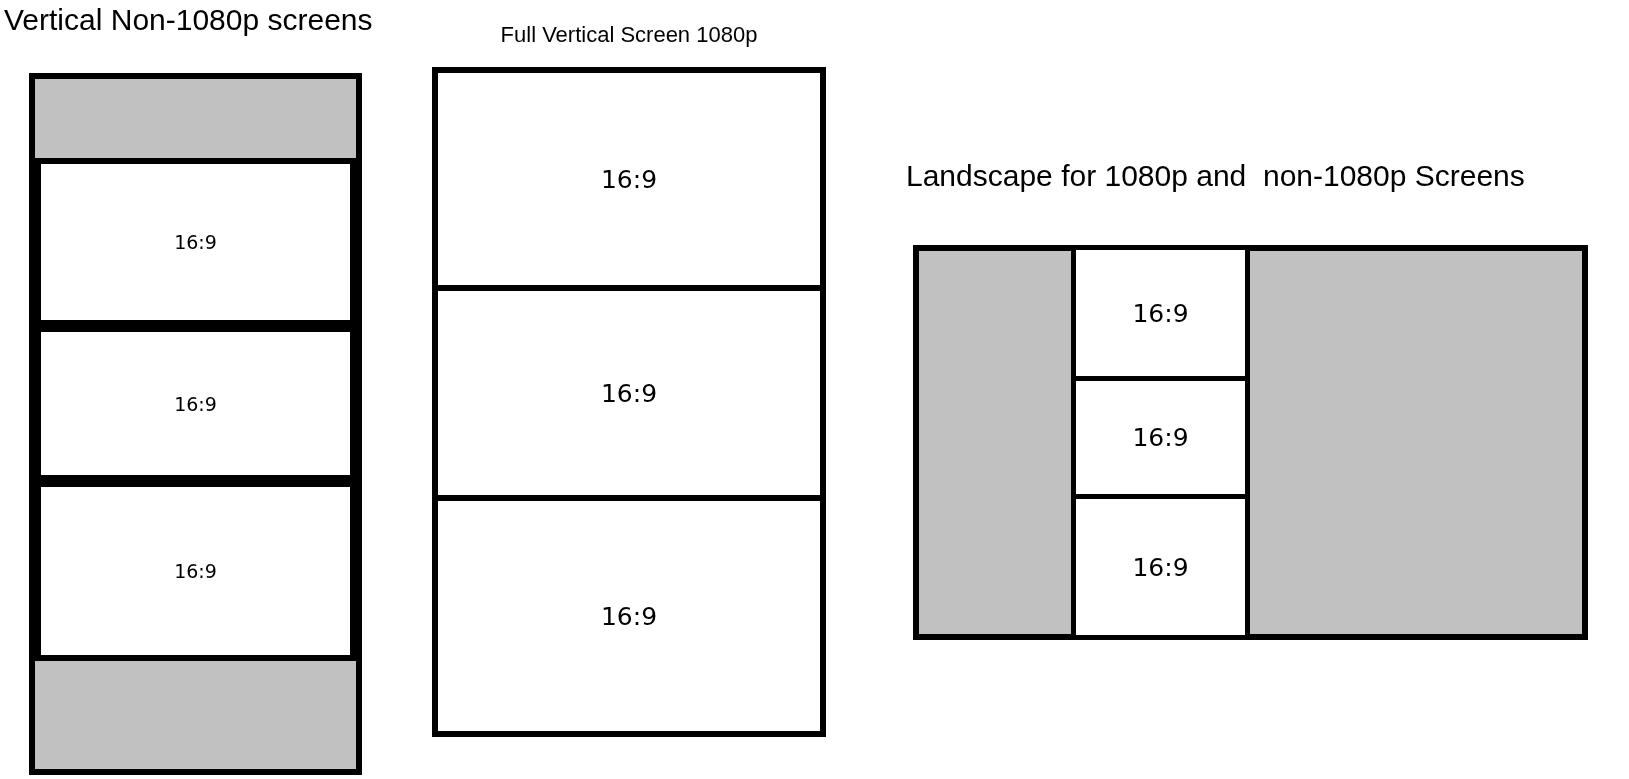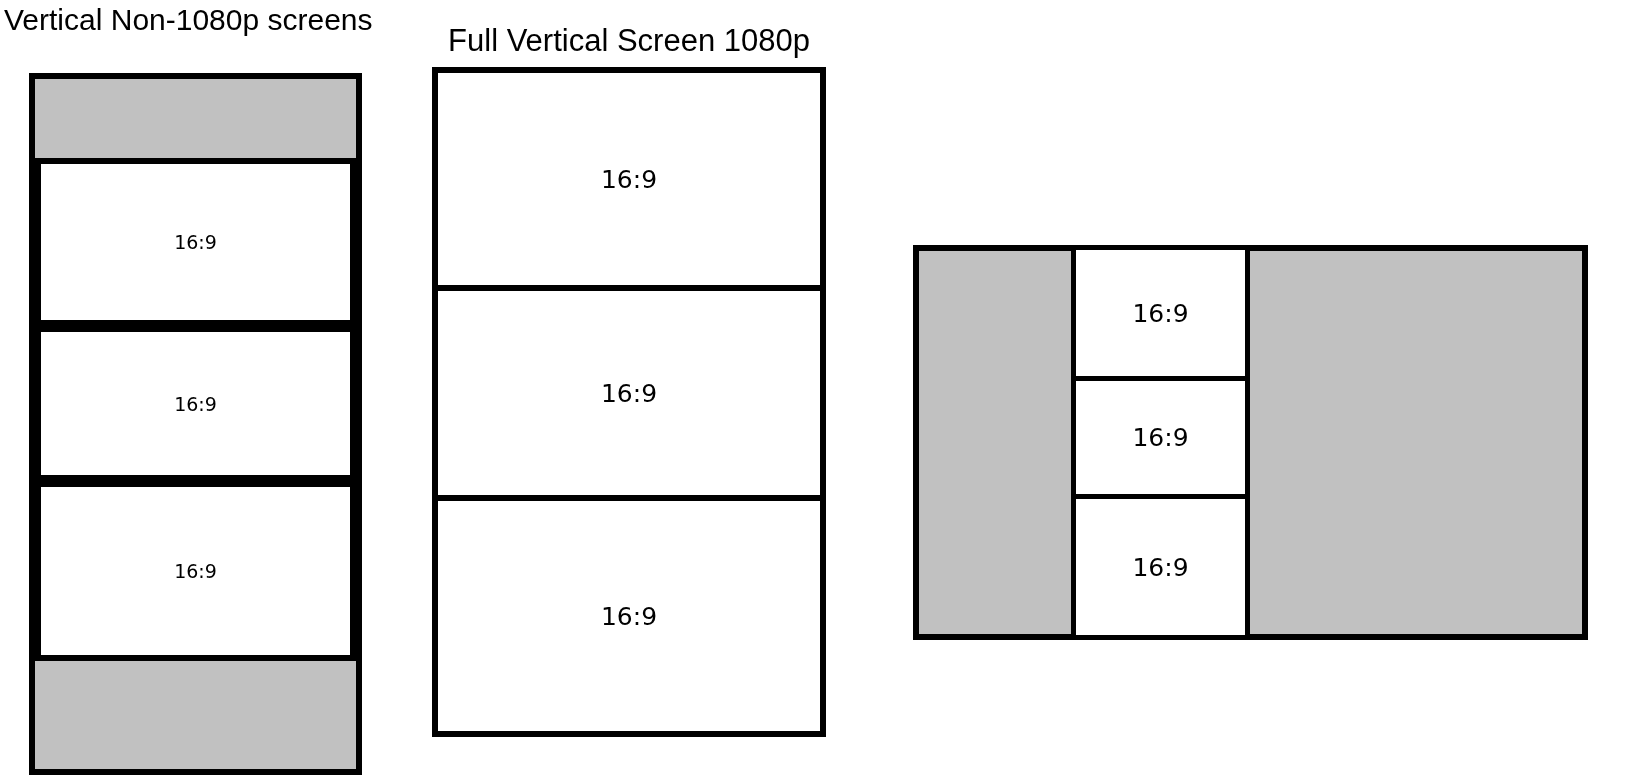--- a/index.html
+++ b/index.html
@@ -13,21 +13,21 @@
     font-family: "Liberation Sans", sans-serif;
     color: var(--ink, #000000);
   }
   .title {
     position: absolute;
     white-space: pre;
     line-height: 1.2;
     color: var(--ink, #000000);
   }
   .left-title  { left: 4px;   top: 2px;   font-size: 30px; }
-  .mid-title   { left: 432px; top: 22px;  width: 394px; text-align: center; font-size: 31px; }
+  .mid-title   { left: 432px; top: 22px;  width: 394px; text-align: center; font-size: 22px; }
   .right-title { left: 906px; top: 158px; font-size: 30px; }
 
   .frame {
     position: absolute;
     border: 6px solid var(--line, #000000);
     background: #ffffff;
   }
   .graybar { position: absolute; background: var(--gray, #c1c1c1); }
   .sbox {
     position: absolute;
@@ -95,20 +95,21 @@
   <div class="sbox mid-box1">
     <span class="lbl med">16:9</span>
   </div>
   <div class="sbox mid-box2">
     <span class="lbl med">16:9</span>
   </div>
   <div class="sbox mid-box3">
     <span class="lbl med">16:9</span>
   </div>
 
+  <div class="title right-title">Landscape for 1080p and  non-1080p Screens</div>
 
   <div class="frame right-frame">
     <div class="graybar right-left-bar"></div>
     <div class="graybar right-right-bar"></div>
     <div class="rcol">
       <div class="sbox r-box1">
         <span class="lbl med">16:9</span>
       </div>
       <div class="sbox r-box2">
         <span class="lbl med">16:9</span>

